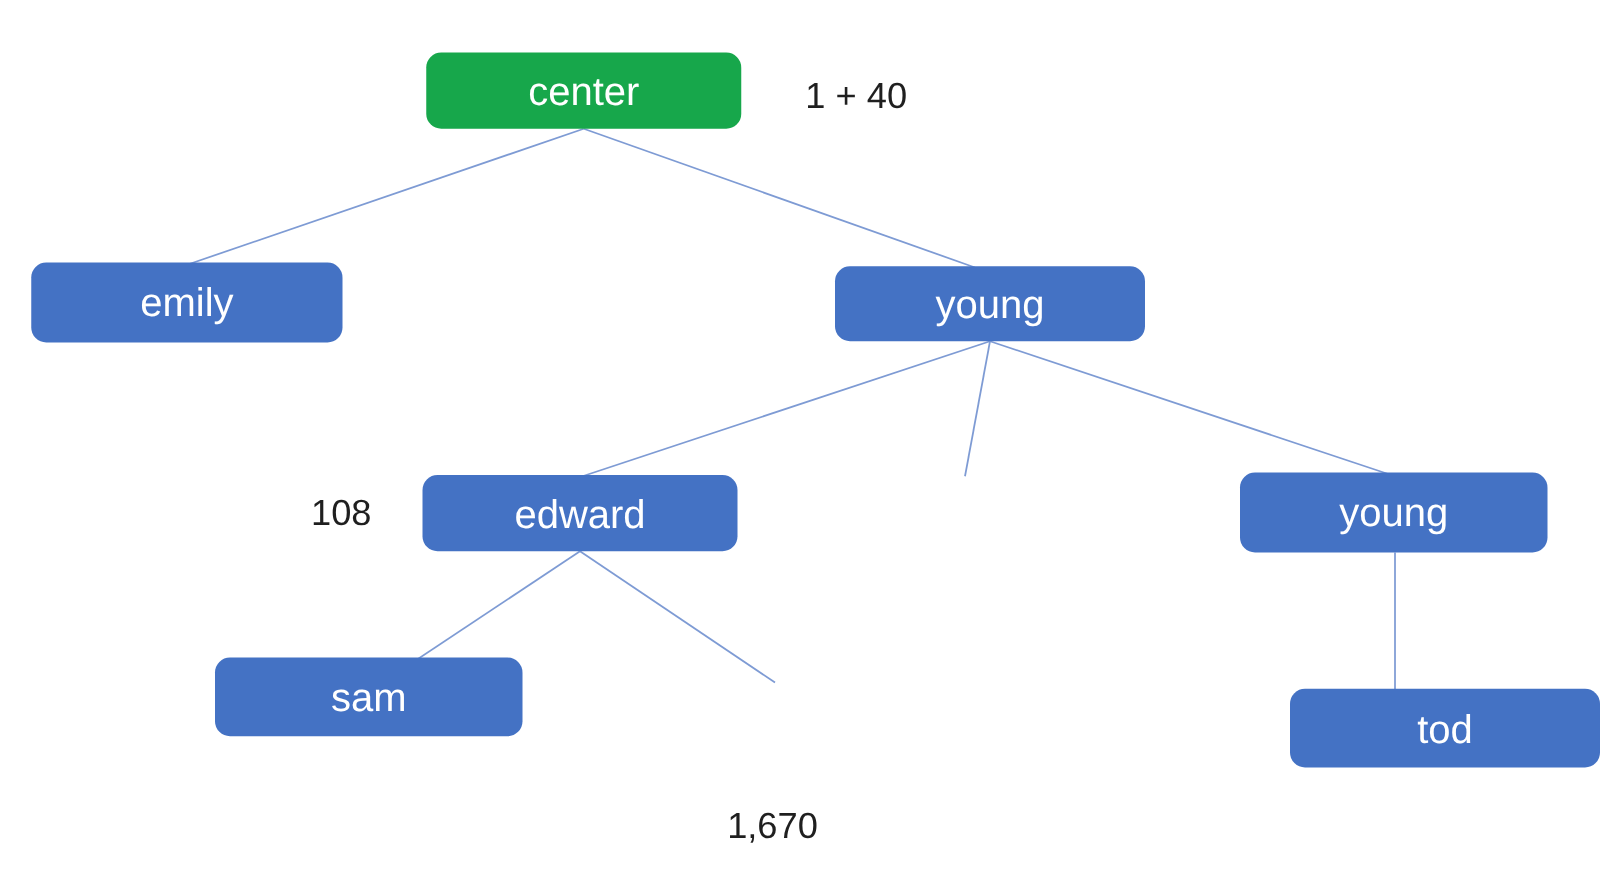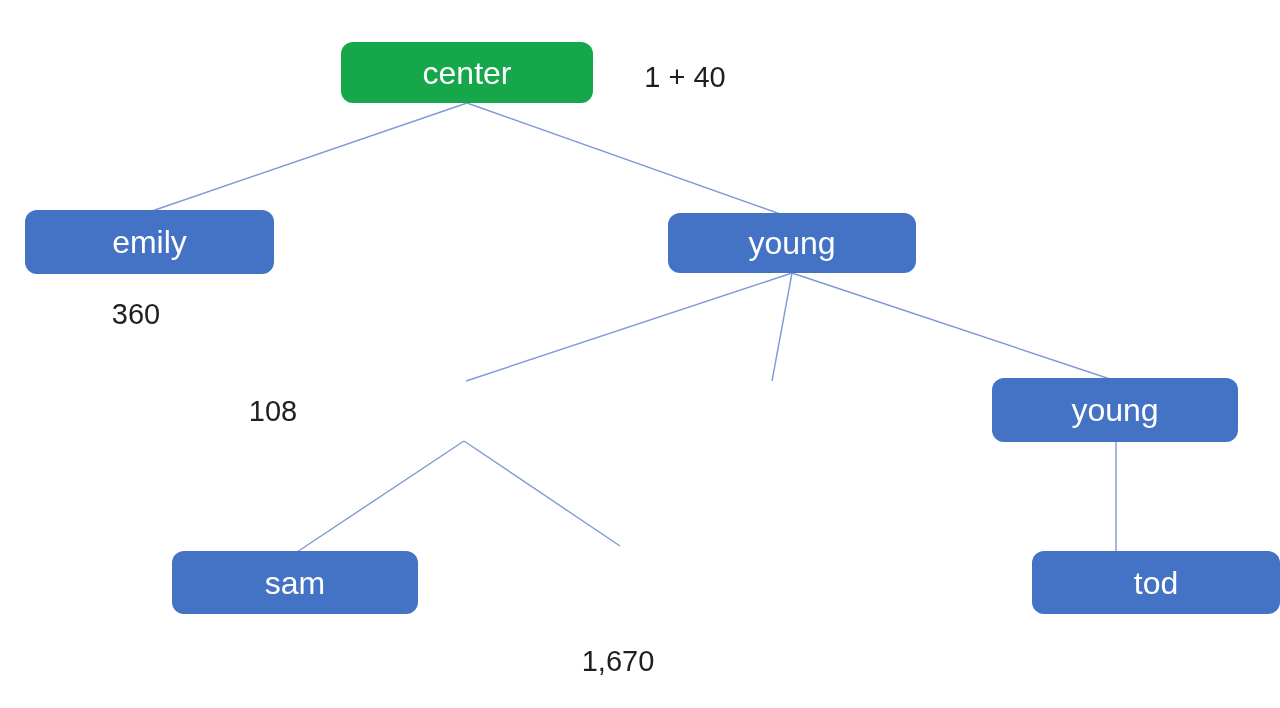--- a/index.html
+++ b/index.html
@@ -54,43 +54,43 @@
   </div>
 
   <div class="node" style="left:25px;top:210px;width:249px;height:64px">
     <span>emily</span>
   </div>
 
   <div class="node" style="left:668px;top:213px;width:248px;height:60px">
     <span>young</span>
   </div>
 
+  <div class="node" style="left:338px;top:380px;width:252px;height:61px">
+    <span>edward</span>
+  </div>
 
 
   <div class="node" style="left:992px;top:378px;width:246px;height:64px">
     <span>young</span>
   </div>
 
-  <div class="node" style="left:172px;top:551px;width:246px;height:63px">
+  <div class="node" style="left:172px;top:526px;width:246px;height:63px">
     <span>sam</span>
   </div>
 
 
   <div class="node" style="left:1032px;top:551px;width:248px;height:63px">
     <span>tod</span>
   </div>
 
   <div class="ann" style="left:610px;top:52px;width:150px;height:42px">
     <span>1 + 40</span>
   </div>
 
 
-  <div class="ann" style="left:76px;top:291px;width:120px;height:40px">
-    <span>360</span>
-  </div>
 
   <div class="ann" style="left:213px;top:388px;width:120px;height:40px">
     <span>108</span>
   </div>
 
 
   <div class="ann" style="left:558px;top:638px;width:120px;height:40px">
     <span>1,670</span>
   </div>
 

